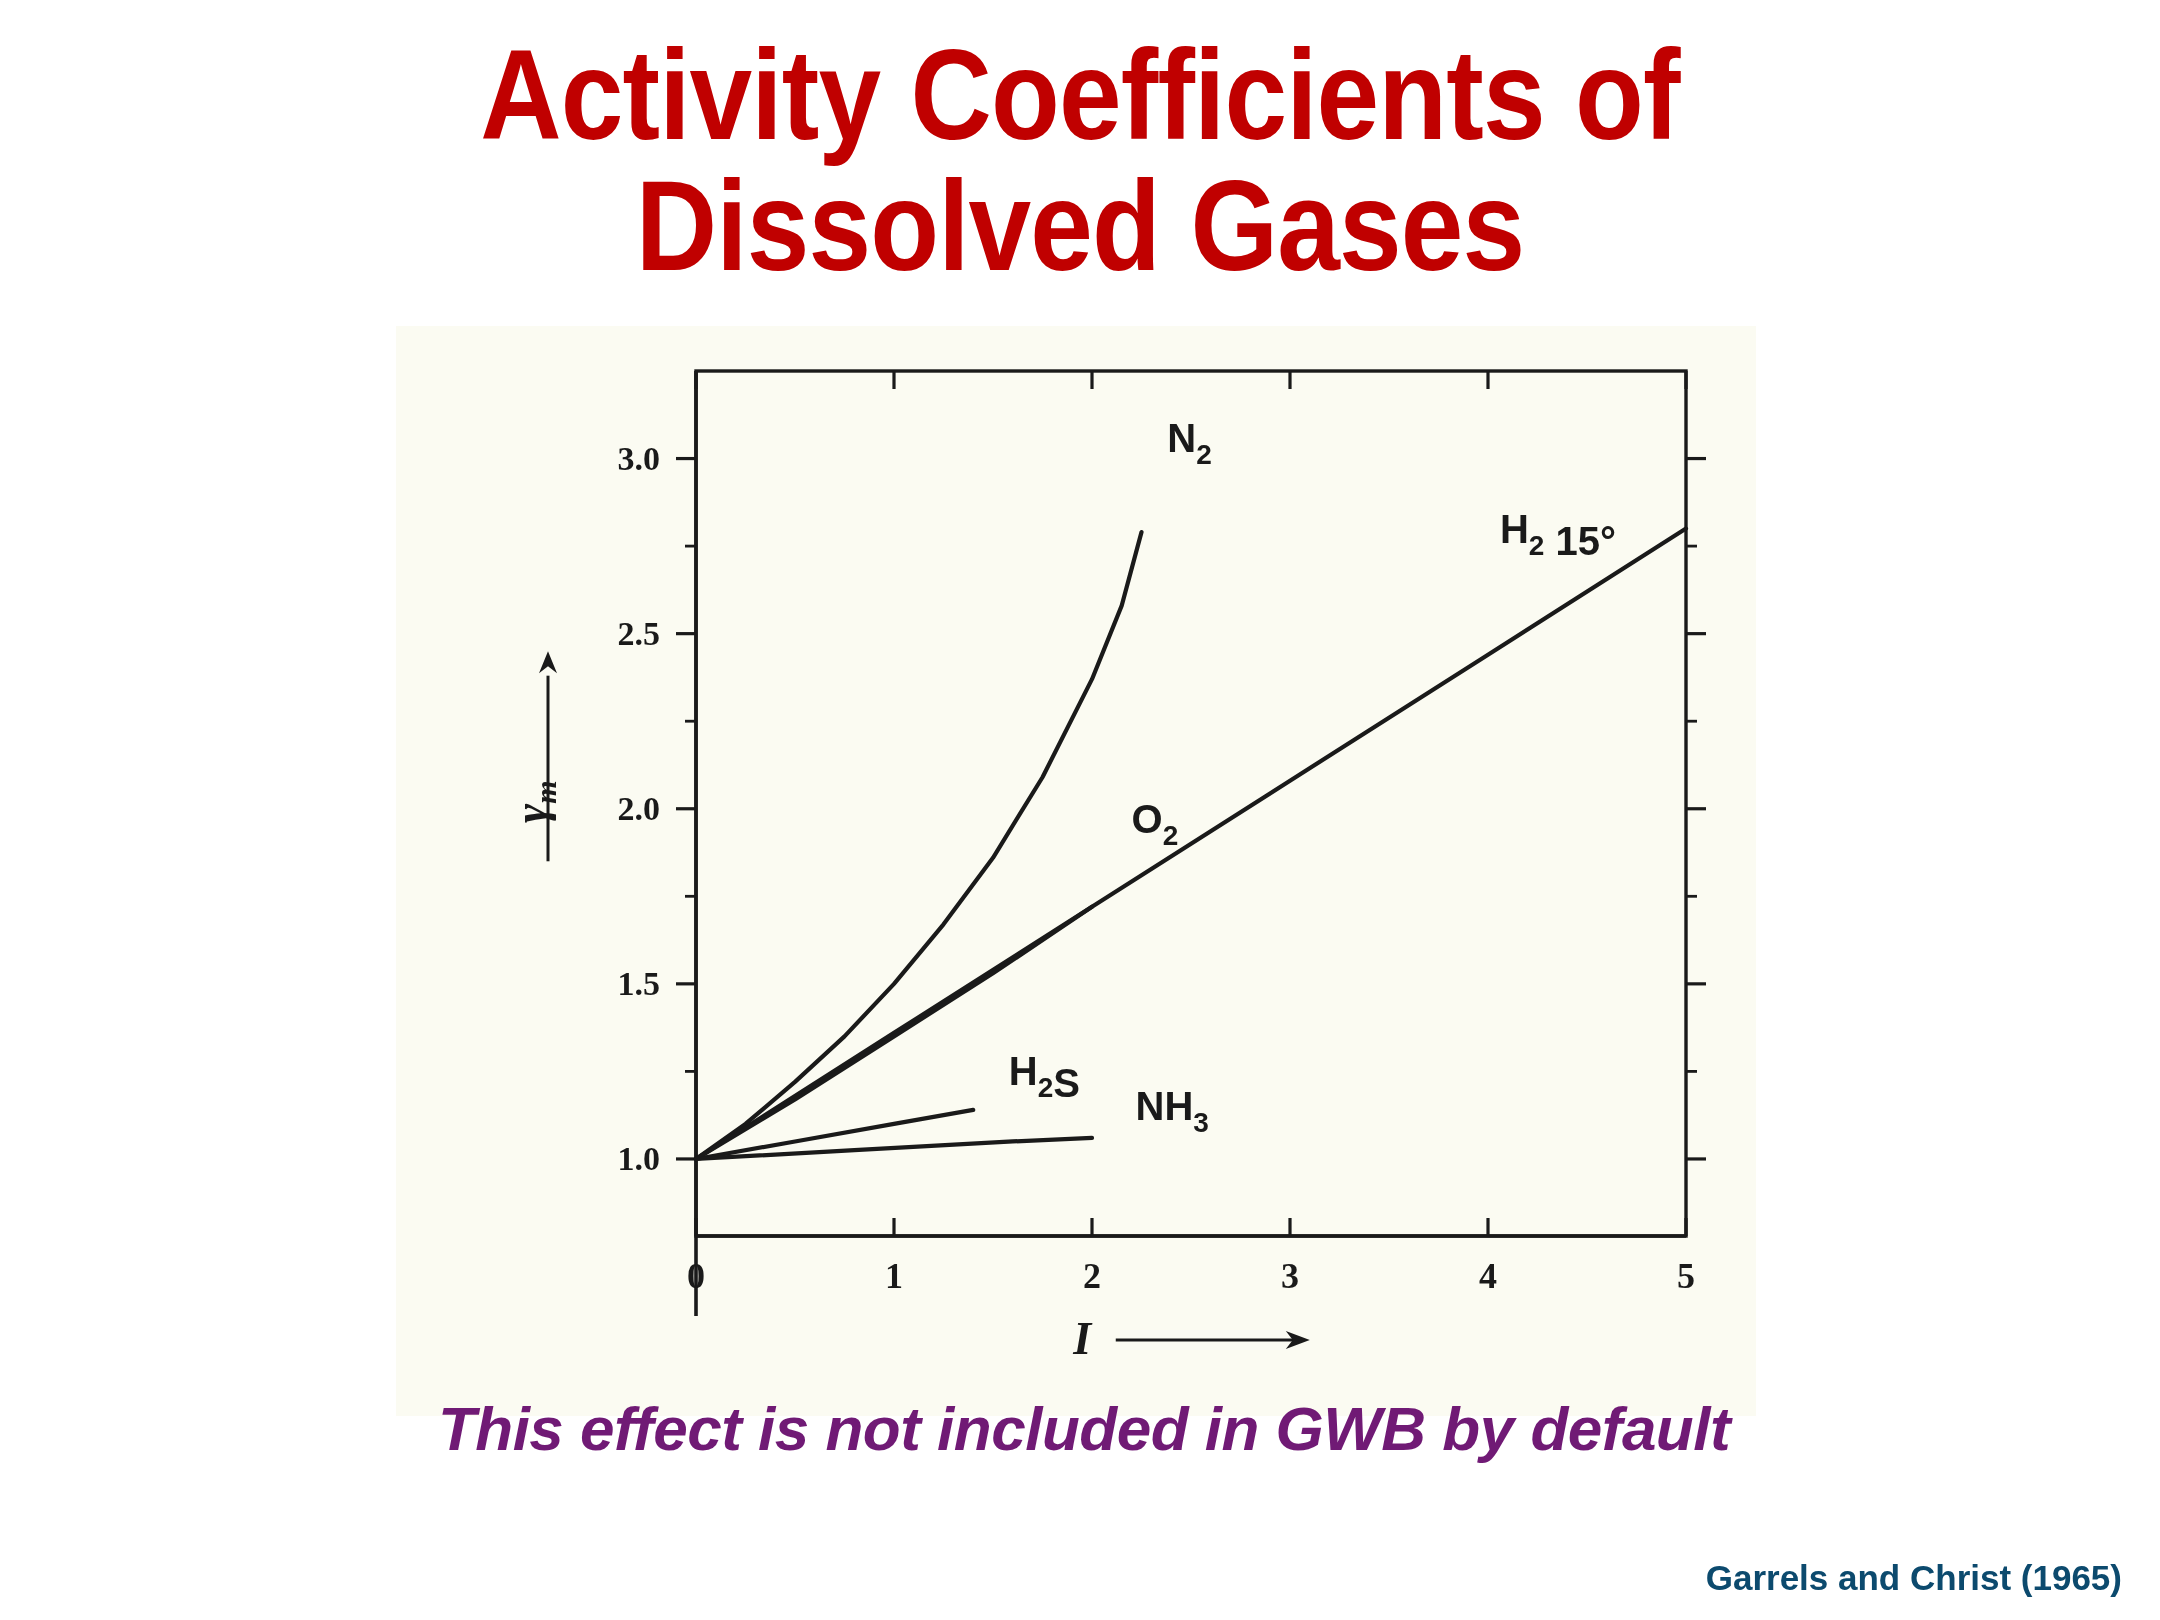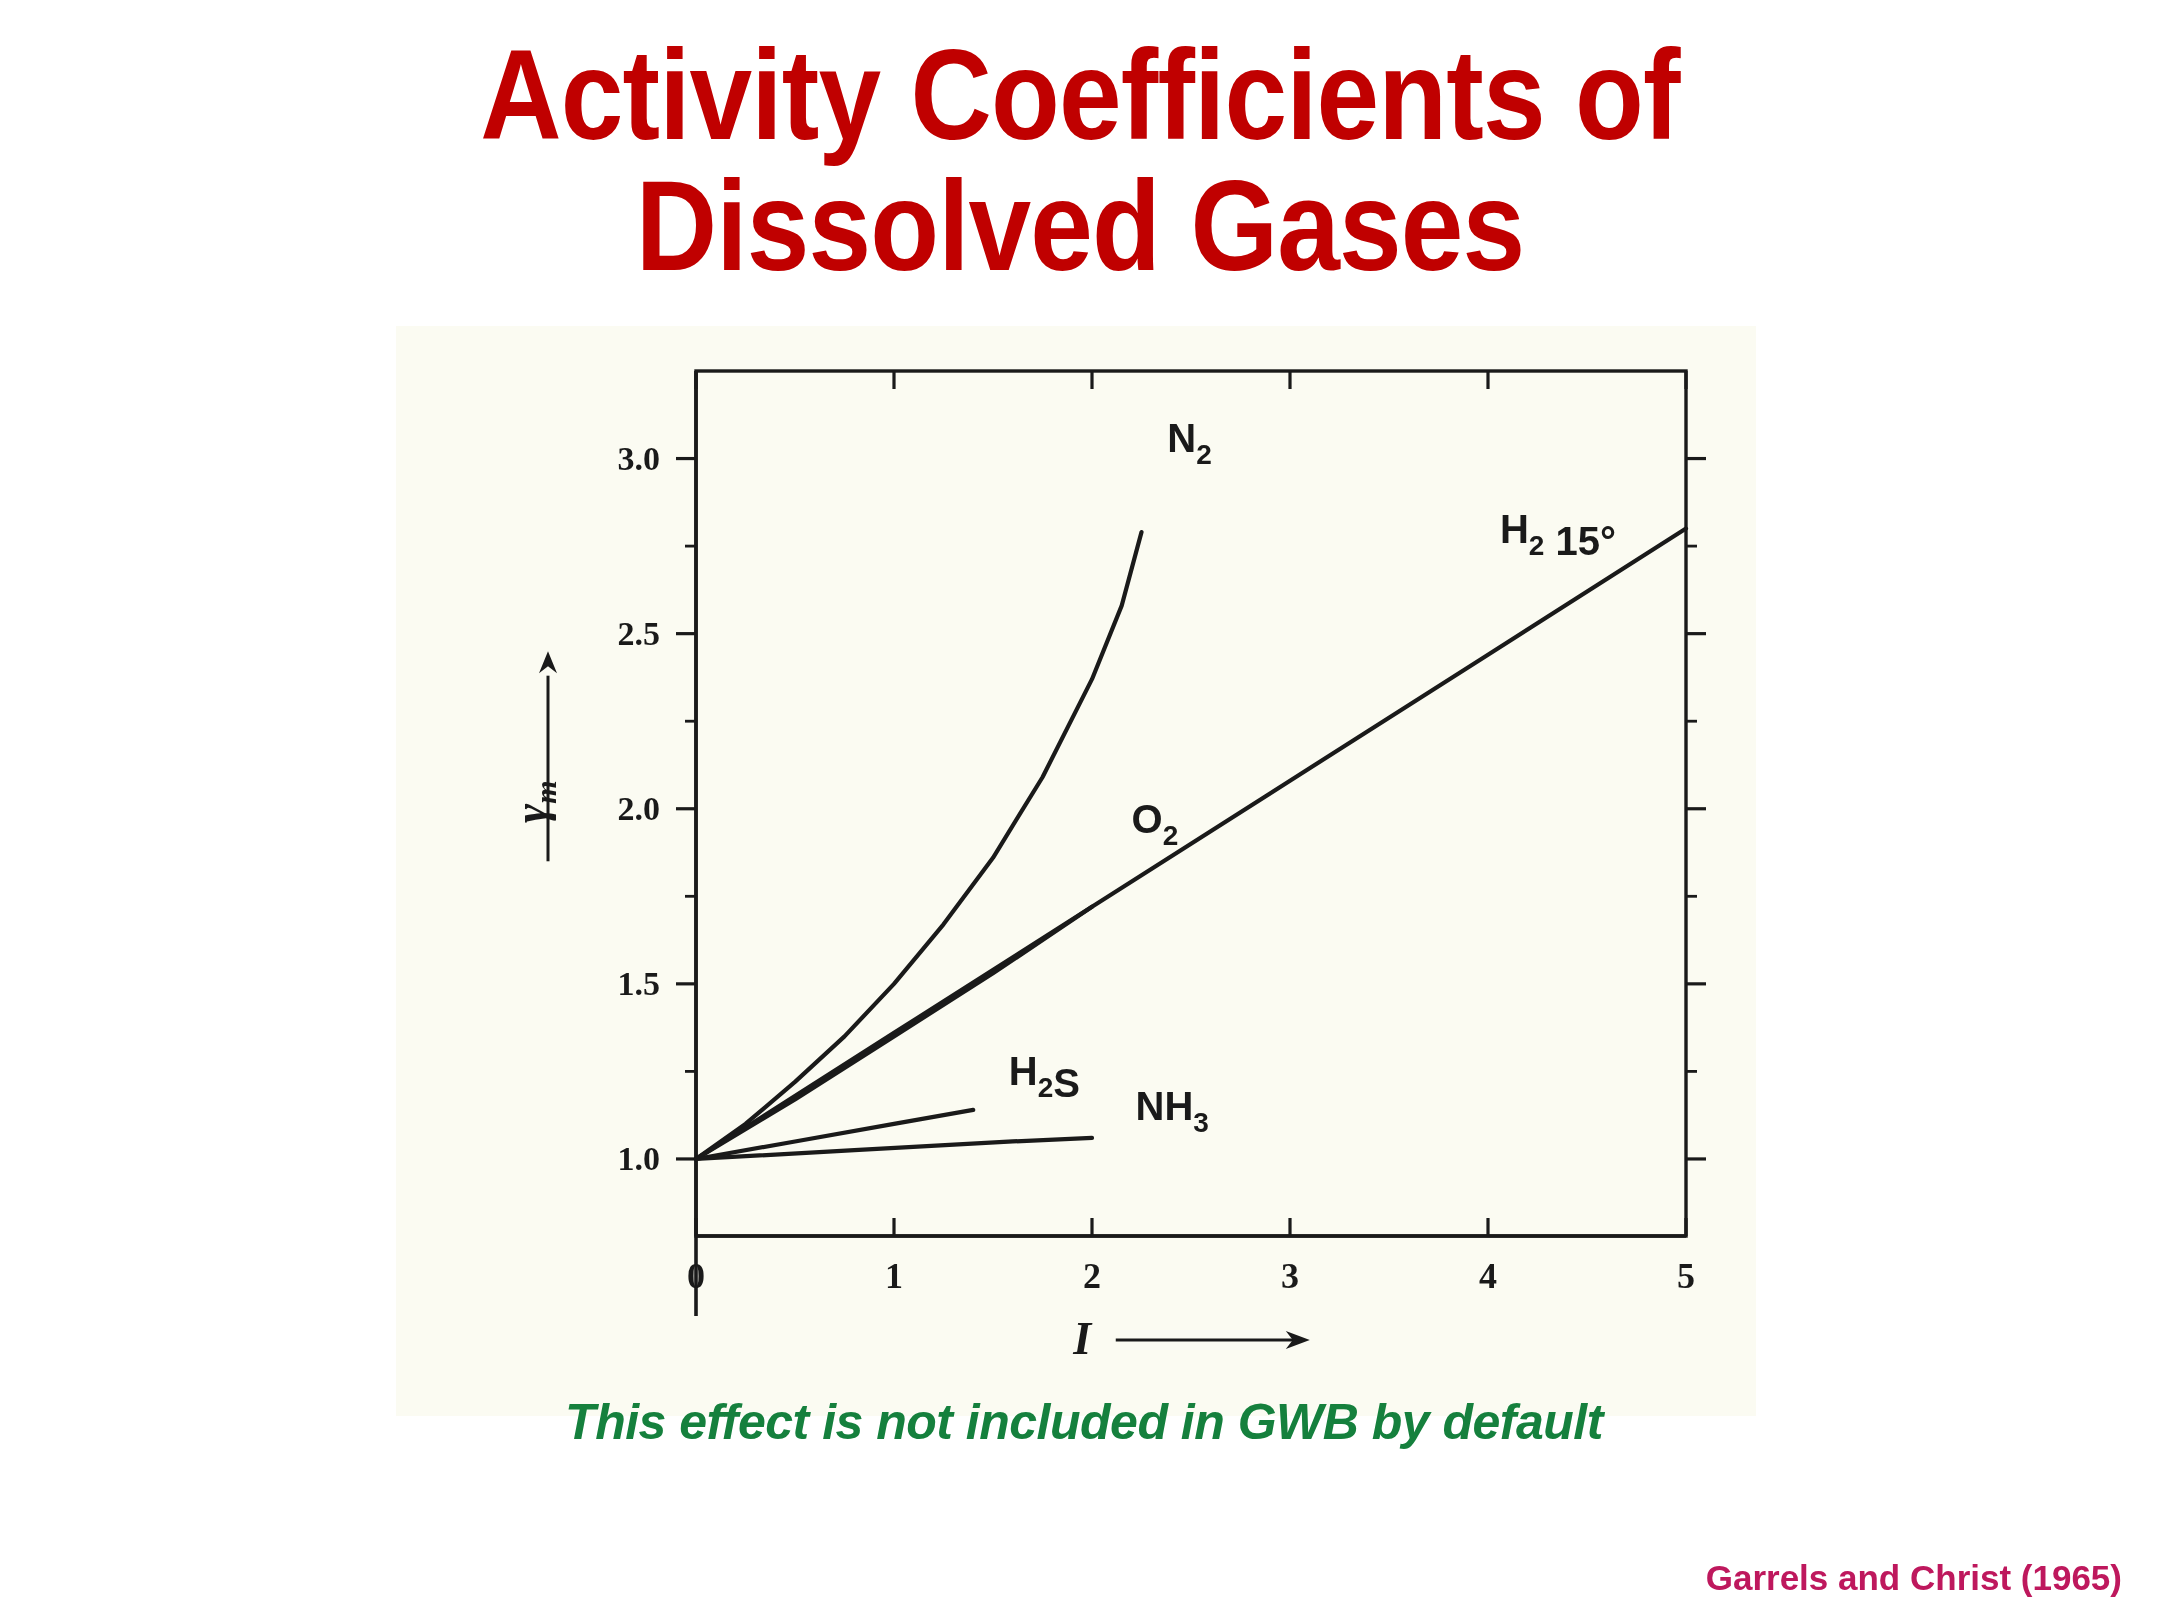--- a/index.html
+++ b/index.html
@@ -35,33 +35,33 @@
     width:1360px; height:1090px;
     background:#fbfbf2;
   }
   .figure svg{display:block;width:100%;height:100%;}
 
   
   .statement{
     position:absolute;
     left:8px; right:0; top:1385px;
     text-align:center;
-    color:#15803d;
+    color:#701a75;
     font-family:"Liberation Sans", sans-serif;
     font-weight:bold;
     font-style:italic;
-    font-size:50px;
+    font-size:62px;
     letter-spacing:-0.5px;
   }
 
   
   .citation{
     position:absolute;
     right:38px; bottom:22px;
-    color:#be185d;
+    color:#0c4a6e;
     font-family:"Liberation Sans", sans-serif;
     font-weight:bold;
     font-size:35px;
   }
 </style>
 </head>
 <body>
 
 <div id="slide">
 

